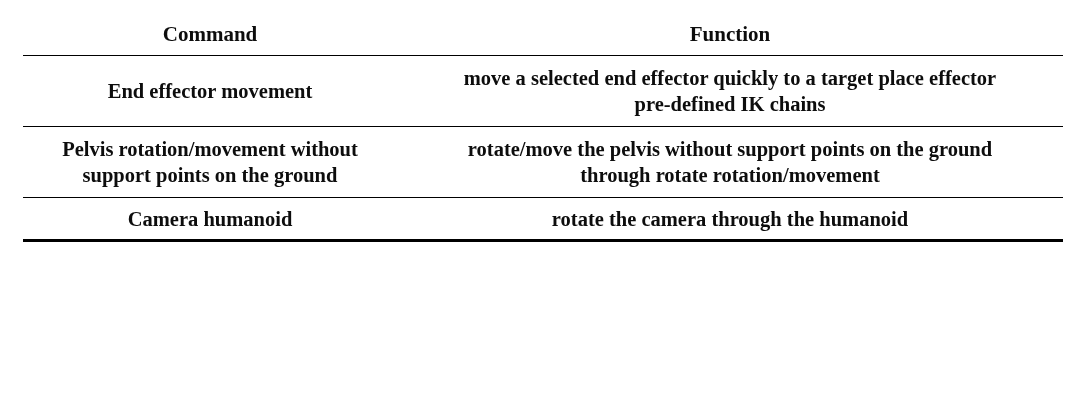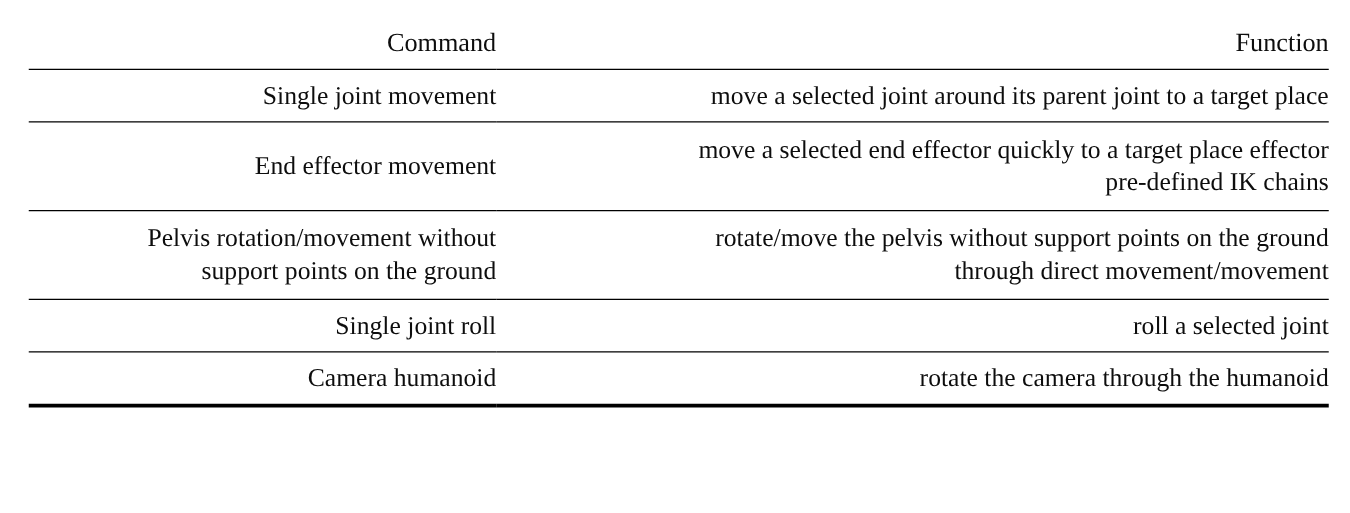--- a/index.html
+++ b/index.html
@@ -26,23 +26,23 @@
     border-collapse: collapse;
     width: 1040px;
     table-layout: fixed;
   }
 
   table.booktabs td,
   table.booktabs th {
     padding: 0;
     margin: 0;
     border: 0;
-    text-align: right;
+    text-align: center;
     vertical-align: middle;
-    font-weight: normal;
+    font-weight: bold;
     color: #0d0d0d;
   }
 
   
   col.col-command { width: 374px; }
   col.col-function { width: 666px; }
   tr.midrule-row > td {
     border-top: 1.6px solid #000000;
   }
   tr.bottomrule-row > td {
@@ -85,32 +85,20 @@
 
     <thead>
       <tr class="toprule-row">
         <th class="header-cell">Command</th>
         <th class="header-cell">Function</th>
       </tr>
     </thead>
 
     <tbody>
 
-      <tr class="midrule-row row-1line">
-        <td class="body-cell">
-          <span class="cell-text">
-            <span class="line">Single joint movement</span>
-          </span>
-        </td>
-        <td class="body-cell">
-          <span class="cell-text">
-            <span class="line">move a selected joint around its parent joint to a target place</span>
-          </span>
-        </td>
-      </tr>
 
       <tr class="midrule-row row-2line">
         <td class="body-cell">
           <span class="cell-text">
             <span class="line">End effector movement</span>
           </span>
         </td>
         <td class="body-cell">
           <span class="cell-text">
             <span class="line">move a selected end effector quickly to a target place effector</span>
@@ -123,37 +111,25 @@
       <tr class="midrule-row row-2line">
         <td class="body-cell overflow-cell">
           <span class="cell-text">
             <span class="line">Pelvis rotation/movement without</span>
             <span class="line">support points on the ground</span>
           </span>
         </td>
         <td class="body-cell">
           <span class="cell-text">
             <span class="line">rotate/move the pelvis without support points on the ground</span>
-            <span class="line">through direct movement/movement</span>
+            <span class="line">through rotate rotation/movement</span>
           </span>
         </td>
       </tr>
 
-      <tr class="midrule-row row-1line">
-        <td class="body-cell">
-          <span class="cell-text">
-            <span class="line">Single joint roll</span>
-          </span>
-        </td>
-        <td class="body-cell">
-          <span class="cell-text">
-            <span class="line">roll a selected joint</span>
-          </span>
-        </td>
-      </tr>
 
       <tr class="midrule-row row-1line">
         <td class="body-cell">
           <span class="cell-text">
             <span class="line">Camera humanoid</span>
           </span>
         </td>
         <td class="body-cell">
           <span class="cell-text">
             <span class="line">rotate the camera through the humanoid</span>

